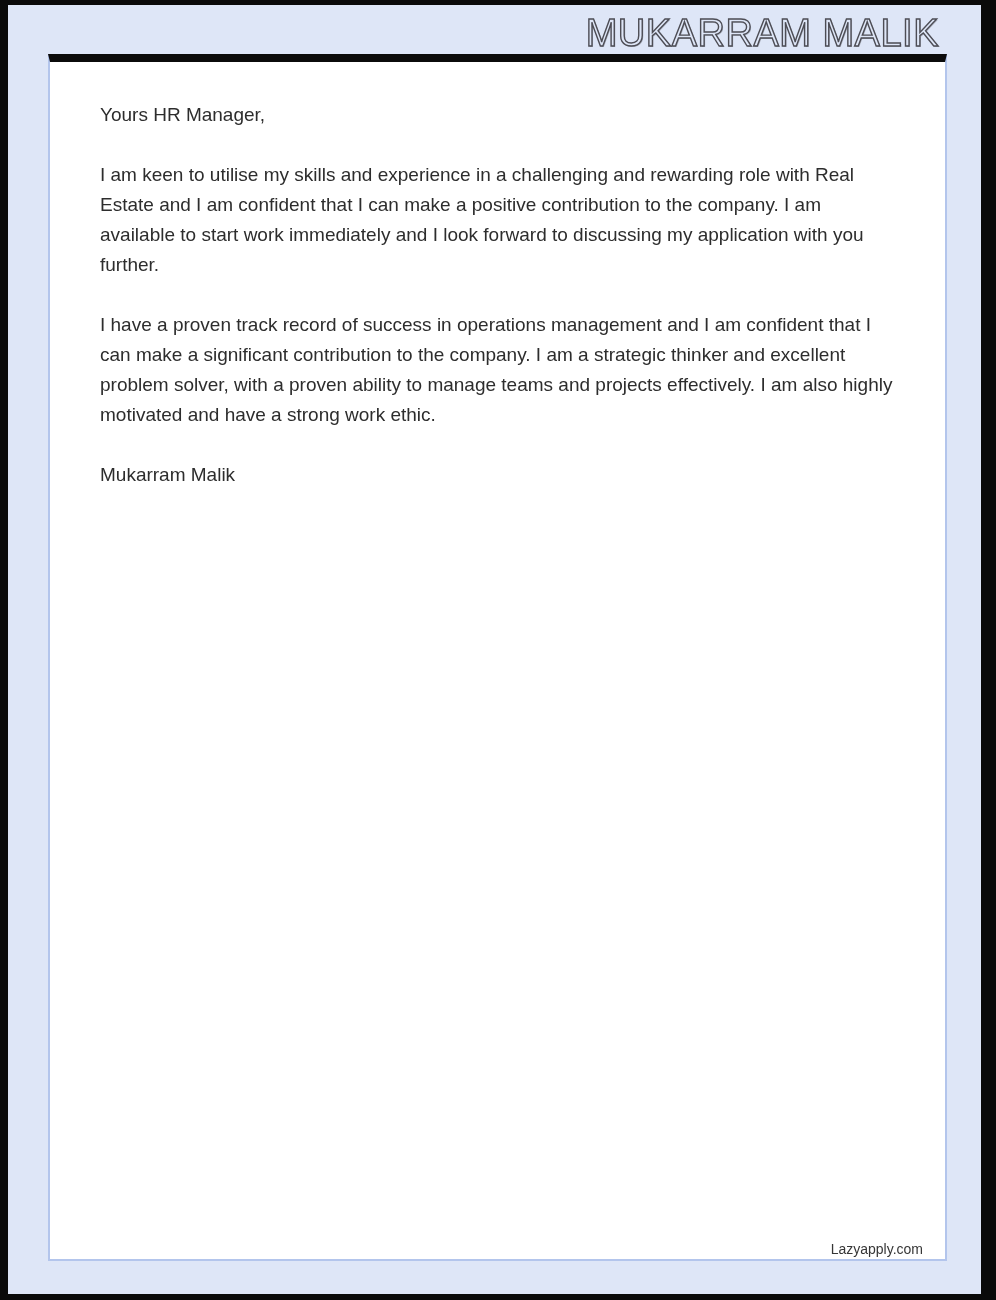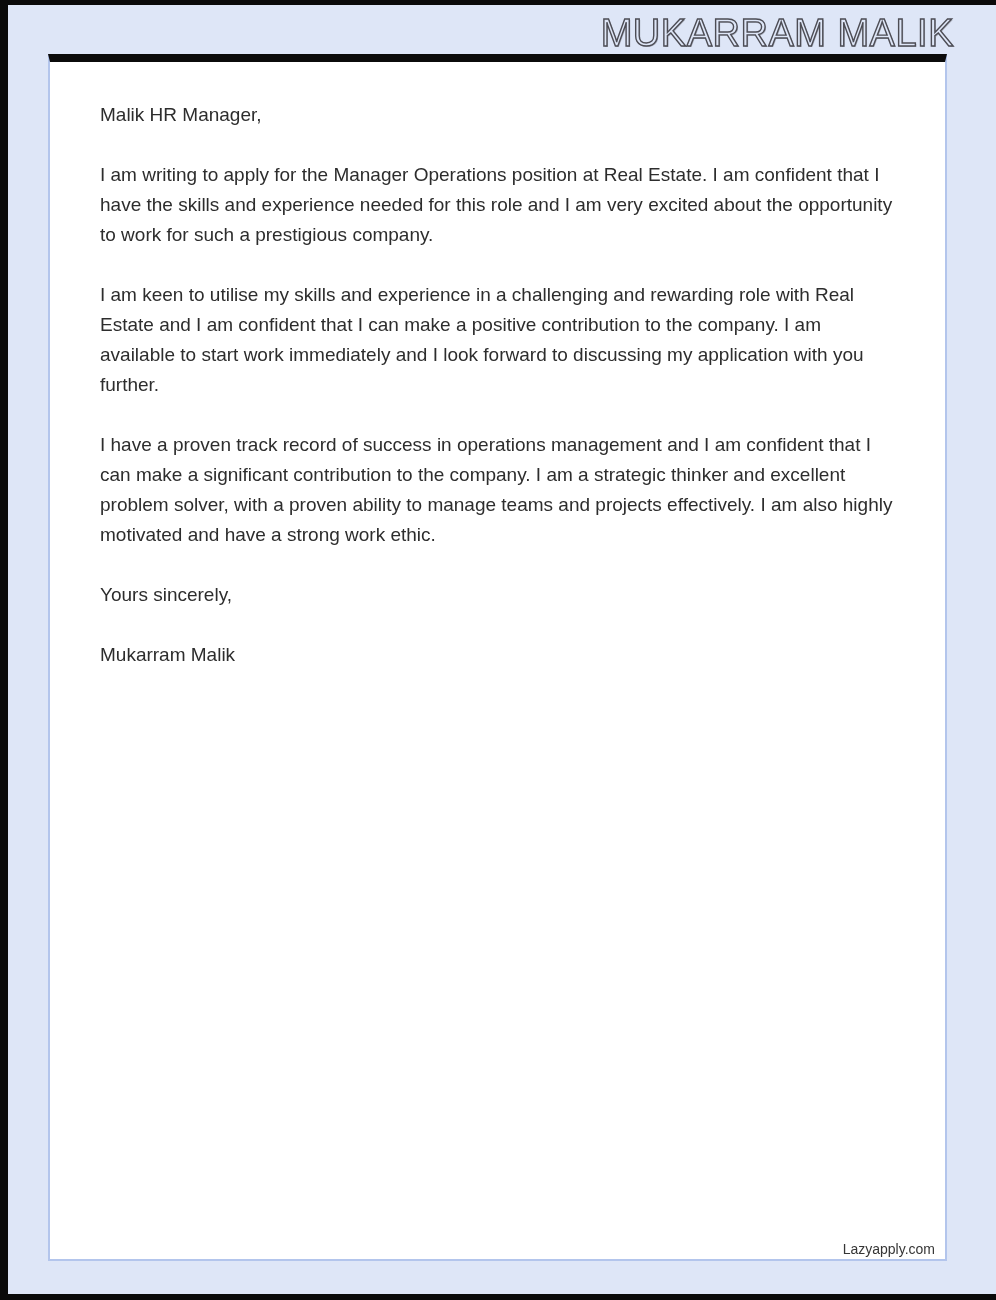--- a/index.html
+++ b/index.html
@@ -5,21 +5,21 @@
   * { margin: 0; padding: 0; box-sizing: border-box; }
   html, body { width: 996px; height: 1300px; }
   body {
     font-family: "Liberation Sans", "DejaVu Sans", sans-serif;
     background: #000;
   }
   .frame {
     width: 996px;
     height: 1300px;
     background: #0a0a0a;
-    padding: 5px 0 6px 8px;
+    padding: 5px 15px 6px 8px;
   }
   .canvas {
     position: relative;
     width: 100%;
     height: 100%;
     background: #dee6f7;
     overflow: hidden;
   }
   .header-name {
     position: absolute;
@@ -54,47 +54,45 @@
   }
   .letter-body p { margin-bottom: 30px; }
   .salutation { margin-bottom: 30px; }
   .signature-name { margin-bottom: 10px; }
   .letter-date {
     color: #207ce9;
     margin-bottom: 0;
   }
   .footer-branding {
     position: absolute;
-    right: 10px;
+    right: 22px;
     bottom: 1px;
     font-size: 14px;
     line-height: 18px;
     color: #363636;
   }
 </style>
 </head>
 <body>
 
 <div class="frame">
   <div class="canvas">
 
     <div class="header-name">MUKARRAM MALIK</div>
 
     <div class="page">
       <div class="letter-body">
 
-        <p class="salutation">Malik HR Manager,</p>
+        <p class="salutation">Yours HR Manager,</p>
 
-        <p>I am writing to apply for the Manager Operations position at Real Estate. I am confident that I have the skills and experience needed for this role and I am very excited about the opportunity to work for such a prestigious company.</p>
 
         <p>I am keen to utilise my skills and experience in a challenging and rewarding role with Real Estate and I am confident that I can make a positive contribution to the company. I am available to start work immediately and I look forward to discussing my application with you further.</p>
 
         <p>I have a proven track record of success in operations management and I am confident that I can make a significant contribution to the company. I am a strategic thinker and excellent problem solver, with a proven ability to manage teams and projects effectively. I am also highly motivated and have a strong work ethic.</p>
 
-        <p class="closing">Yours sincerely,</p>
 
         <p class="signature-name">Mukarram Malik</p>
 
 
       </div>
 
       <div class="footer-branding">Lazyapply.com</div>
     </div>
 
   </div>

